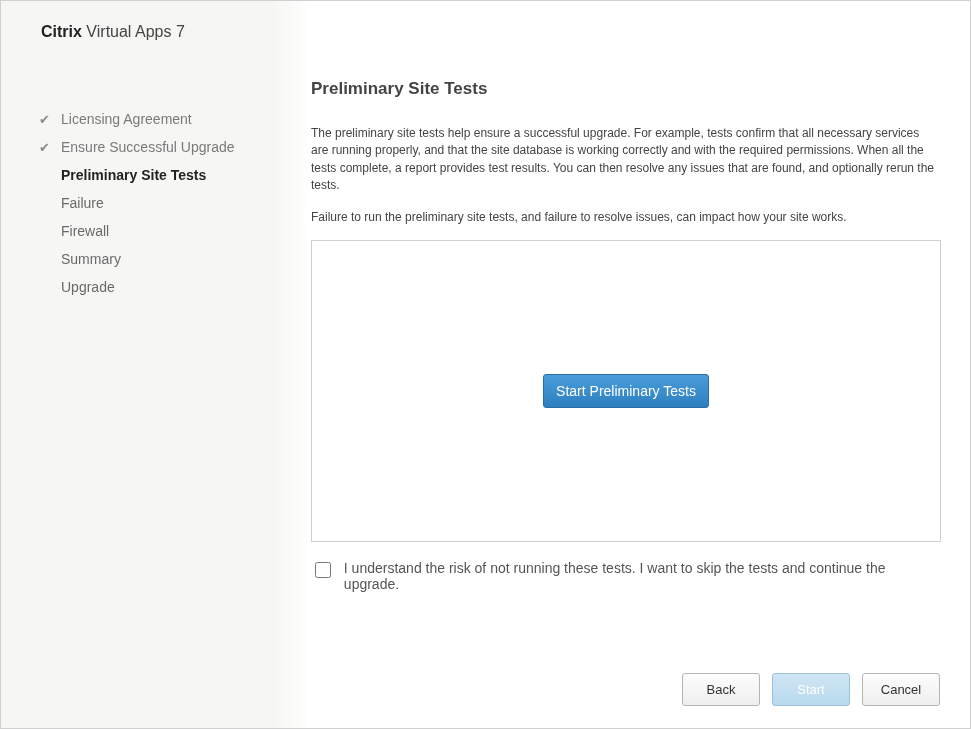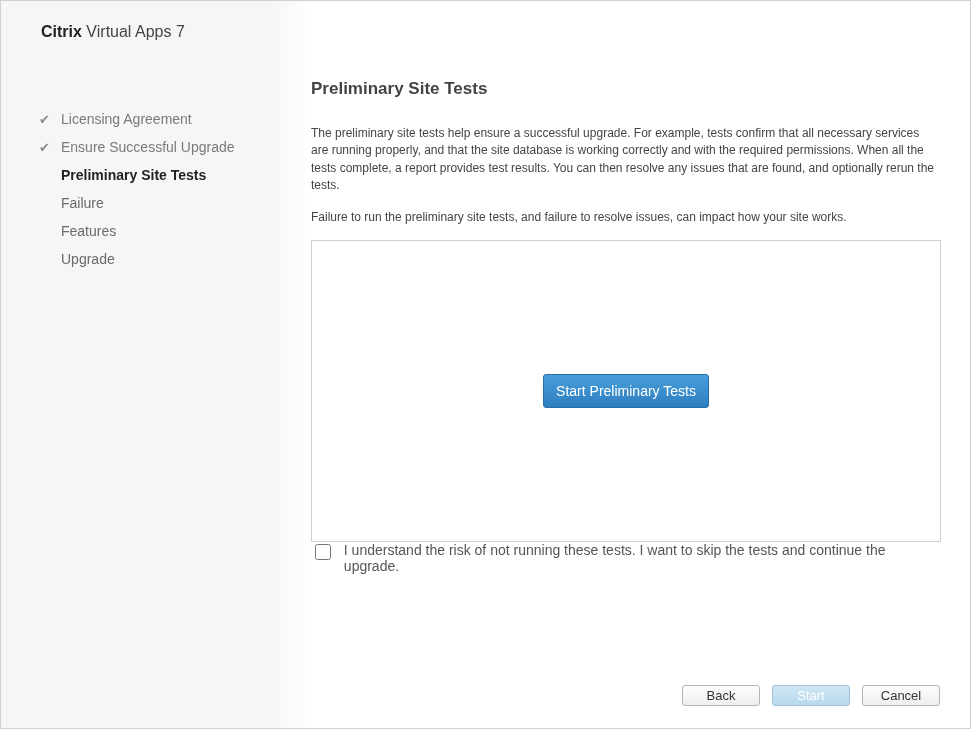--- a/index.html
+++ b/index.html
@@ -100,41 +100,42 @@
     font-size: 14px;
     padding: 8px 12px;
     border-radius: 3px;
     cursor: pointer;
   }
 
   .ack-row {
     display: flex;
     align-items: flex-start;
     gap: 10px;
+    margin-top: 18px;
     font-size: 14px;
     color: #555;
     width: 628px;
   }
   .ack-row input[type="checkbox"] {
     width: 16px;
     height: 16px;
     margin-top: 2px;
     cursor: pointer;
   }
 
   .footer {
     position: absolute;
     bottom: 22px;
     right: 30px;
     display: flex;
     gap: 12px;
   }
   .btn {
     min-width: 78px;
-    padding: 2px 16px;
+    padding: 8px 16px;
     font-size: 13px;
     border: 1px solid #b5b5b5;
     border-radius: 3px;
     background: linear-gradient(#fdfdfd, #eeeeee);
     color: #333;
     cursor: pointer;
   }
   .btn.disabled {
     background: linear-gradient(#cfe6f4, #b8d9ee);
     border-color: #9cc2dd;
@@ -164,21 +165,25 @@
     <div class="step current">
       <span class="step-spacer"></span>
       <span class="label">Preliminary Site Tests</span>
     </div>
     <div class="step">
       <span class="step-spacer"></span>
       <span class="label">Failure</span>
     </div>
     <div class="step">
       <span class="step-spacer"></span>
-      <span class="label">Features</span>
+      <span class="label">Firewall</span>
+    </div>
+    <div class="step">
+      <span class="step-spacer"></span>
+      <span class="label">Summary</span>
     </div>
     <div class="step">
       <span class="step-spacer"></span>
       <span class="label">Upgrade</span>
     </div>
   </div>
 
   <div class="content">
     <div class="page-title">Preliminary Site Tests</div>
     <div class="body-text">The preliminary site tests help ensure a successful upgrade. For example, tests confirm that all necessary services are running properly, and that the site database is working correctly and with the required permissions. When all the tests complete, a report provides test results. You can then resolve any issues that are found, and optionally rerun the tests.</div>

